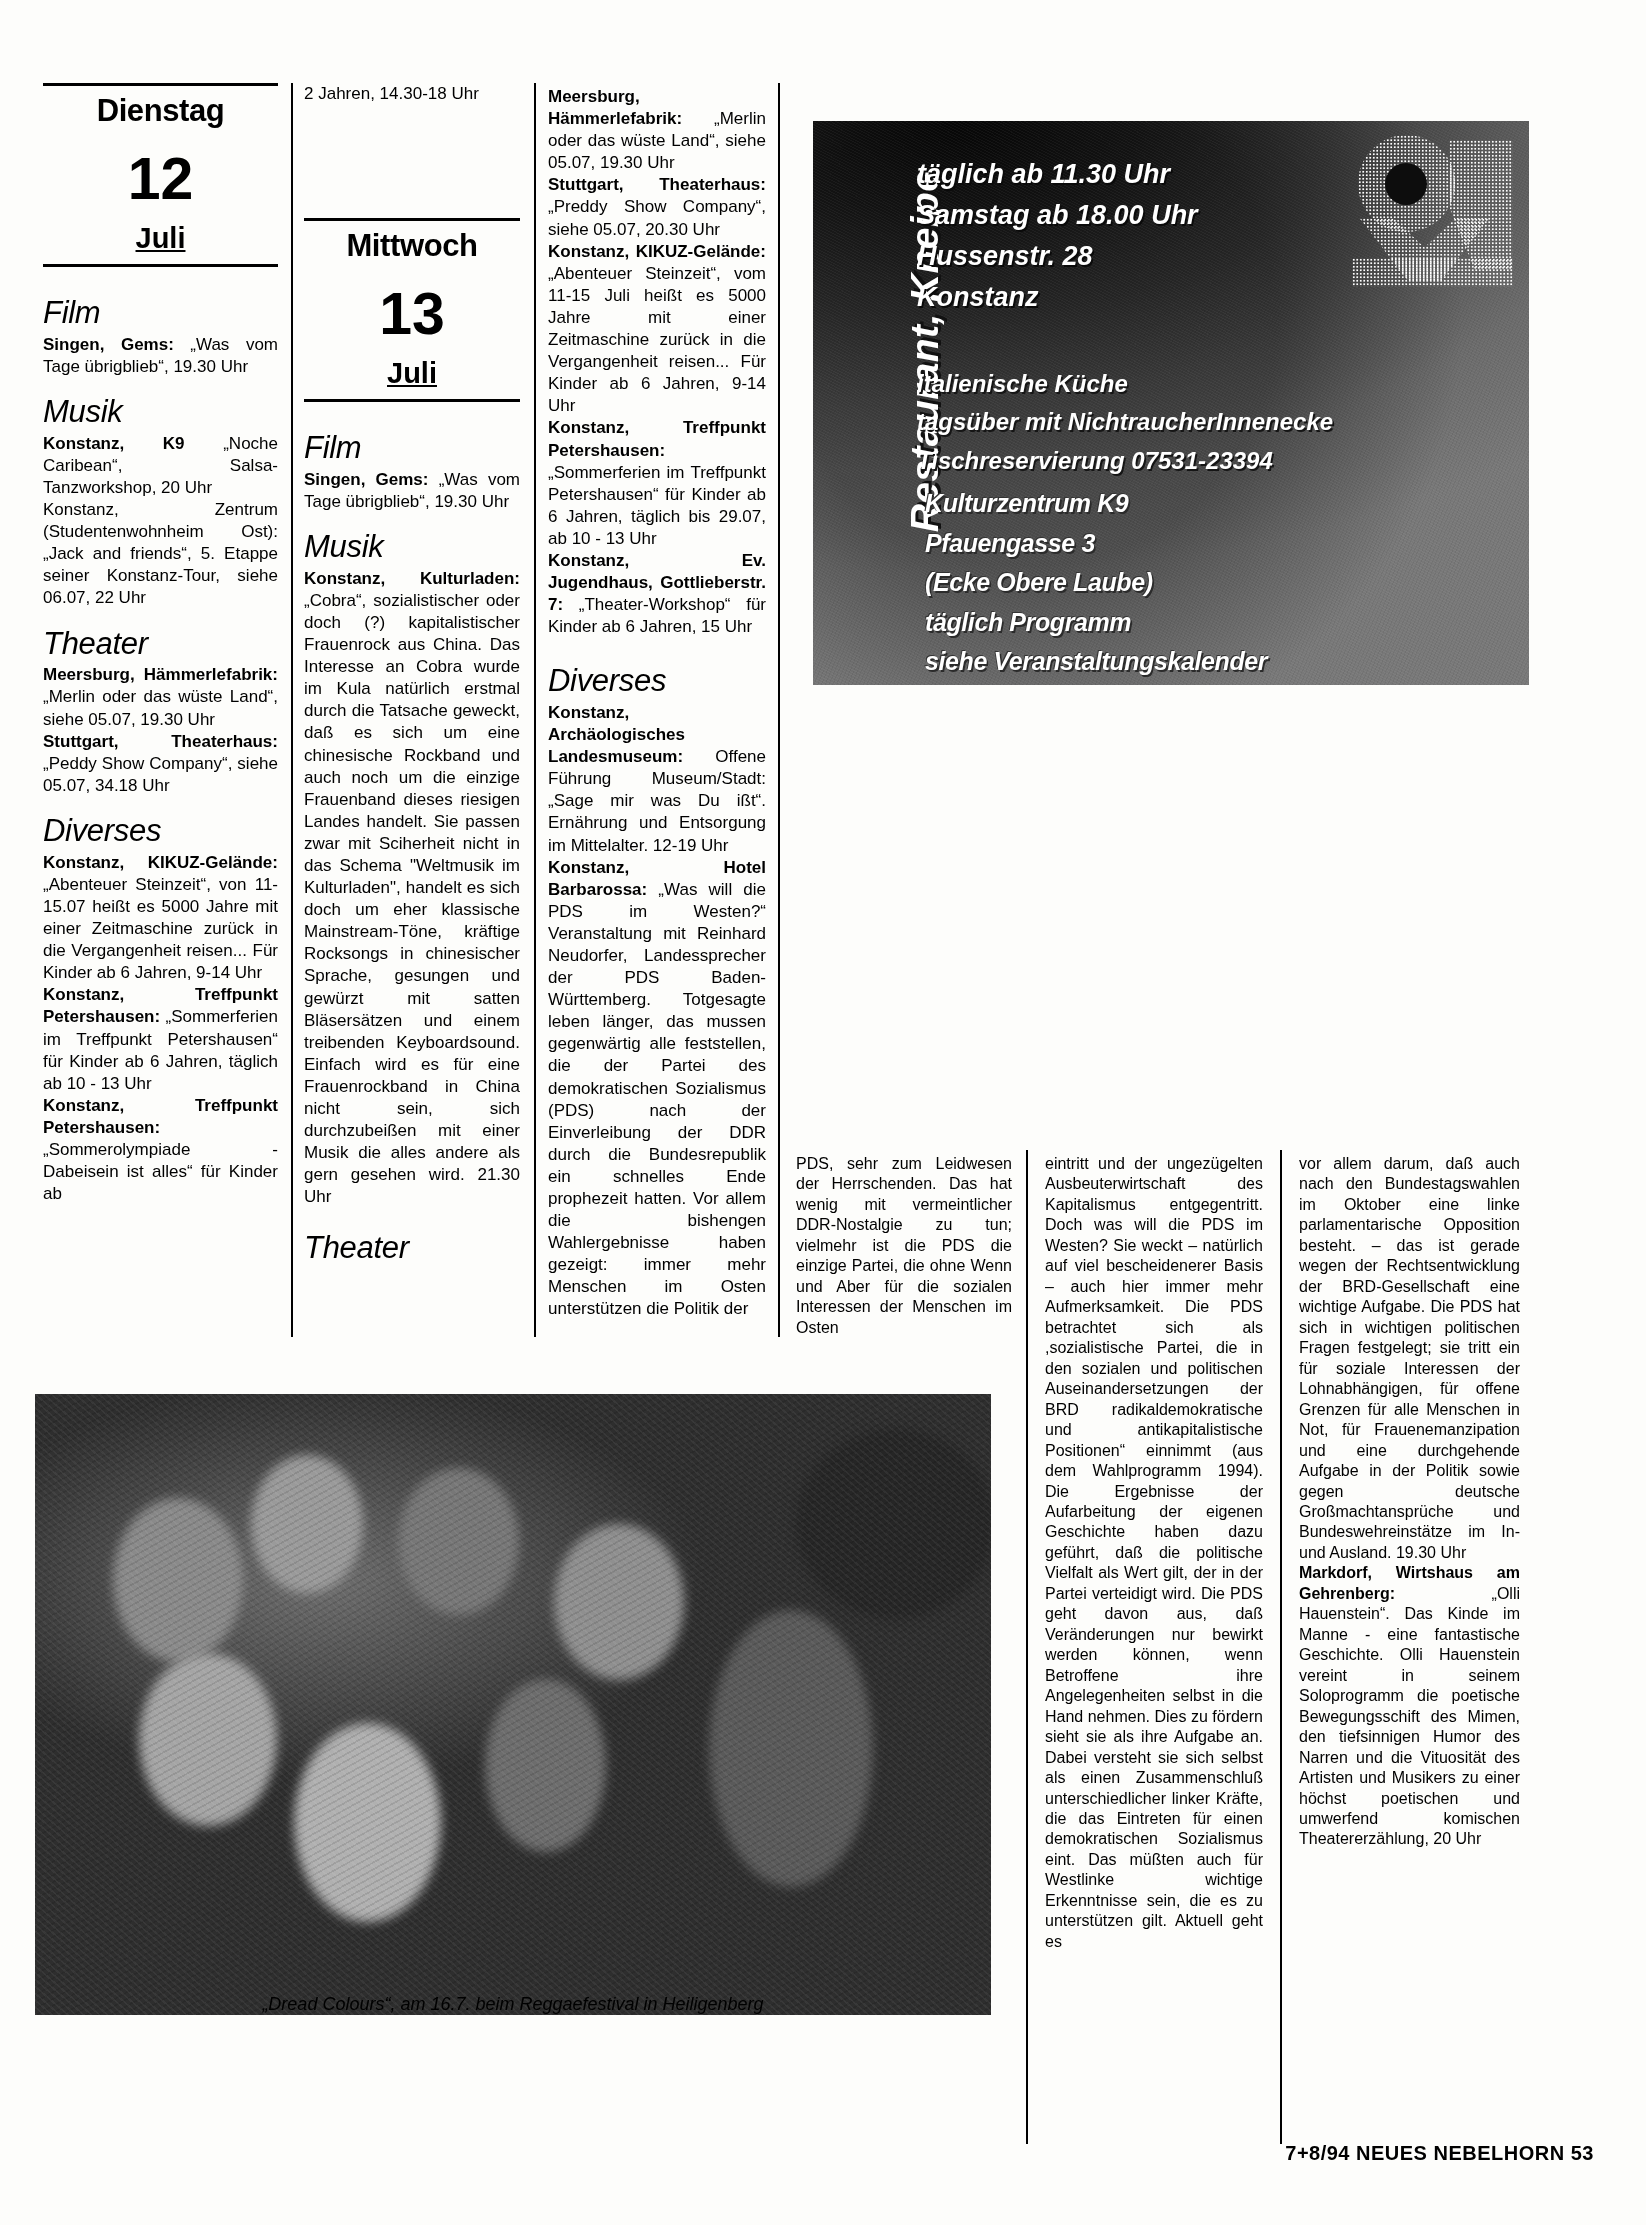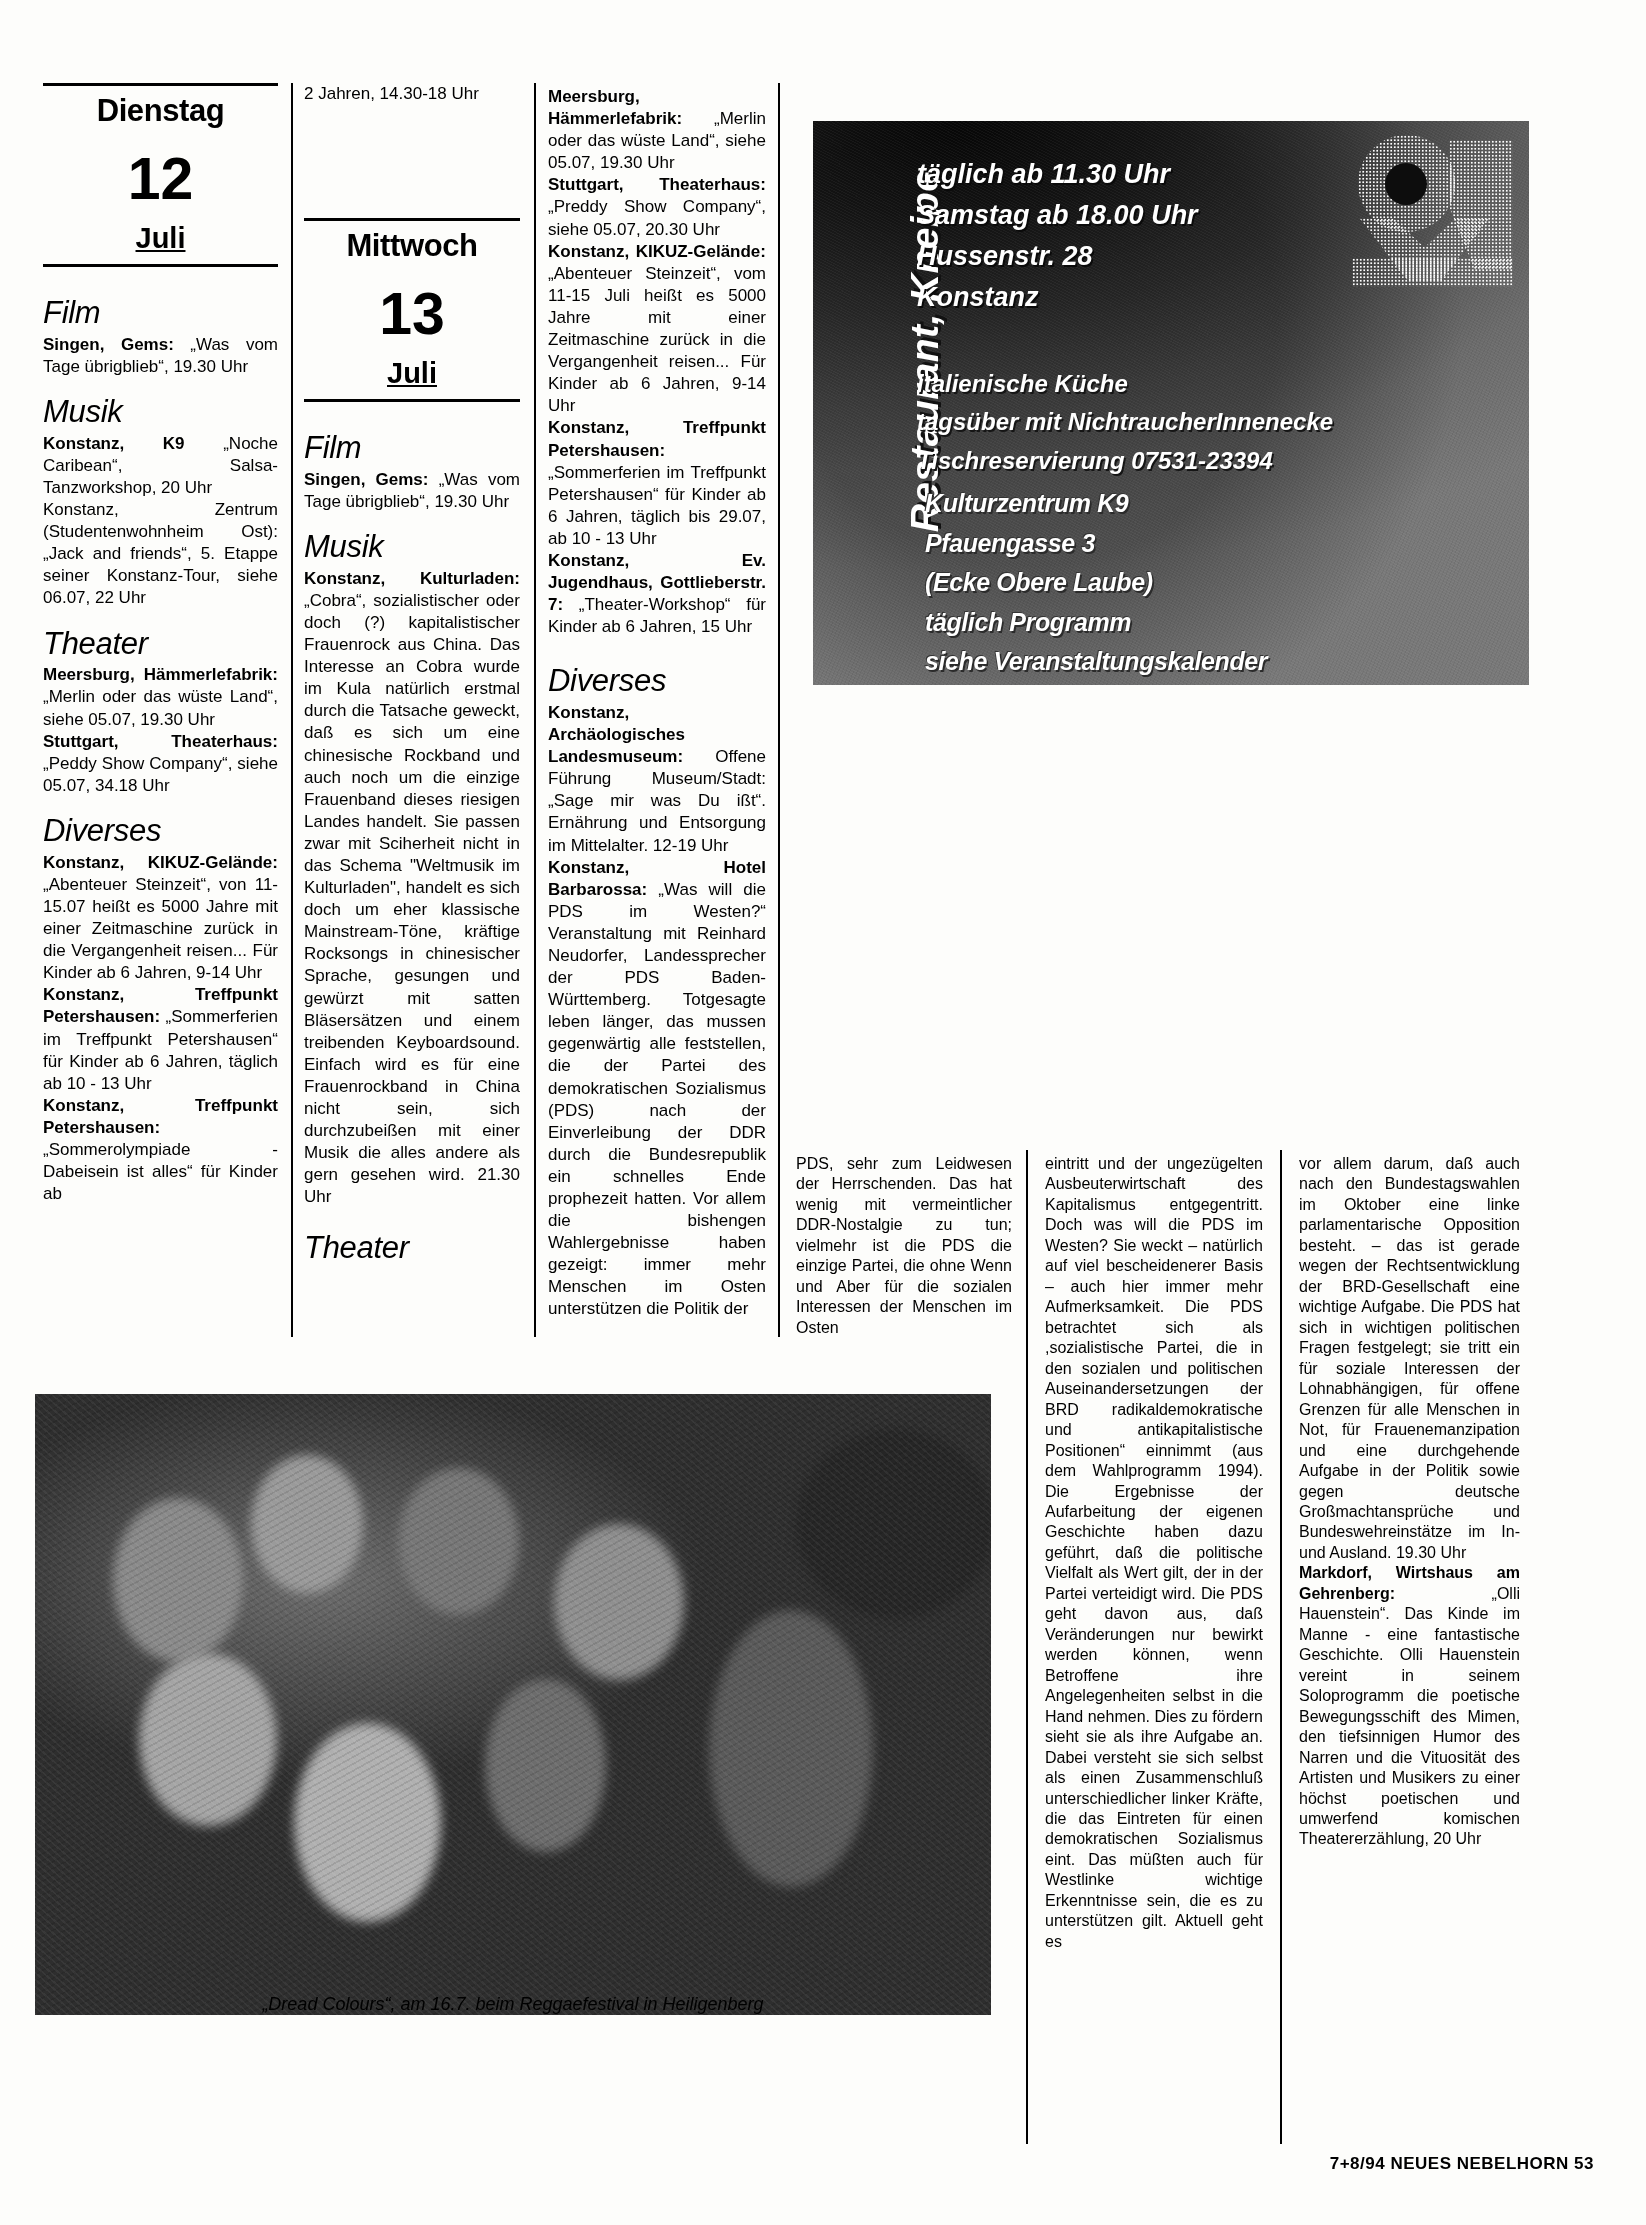--- a/index.html
+++ b/index.html
@@ -243,22 +243,22 @@
     width: 956px;
     text-align: center;
     font-size: 18px;
     font-style: italic;
     line-height: 1.2;
   }
 
   .footer {
     position: absolute;
     right: 52px;
-    bottom: 52px;
-    font-size: 17px;
+    bottom: 61px;
+    font-size: 20px;
     font-weight: bold;
     letter-spacing: 0.5px;
   }
 </style>
 </head>
 <body>
 
 <div class="page">
 
   <div class="vrule" style="left:291px; top:83px; height:1254px;"></div>

